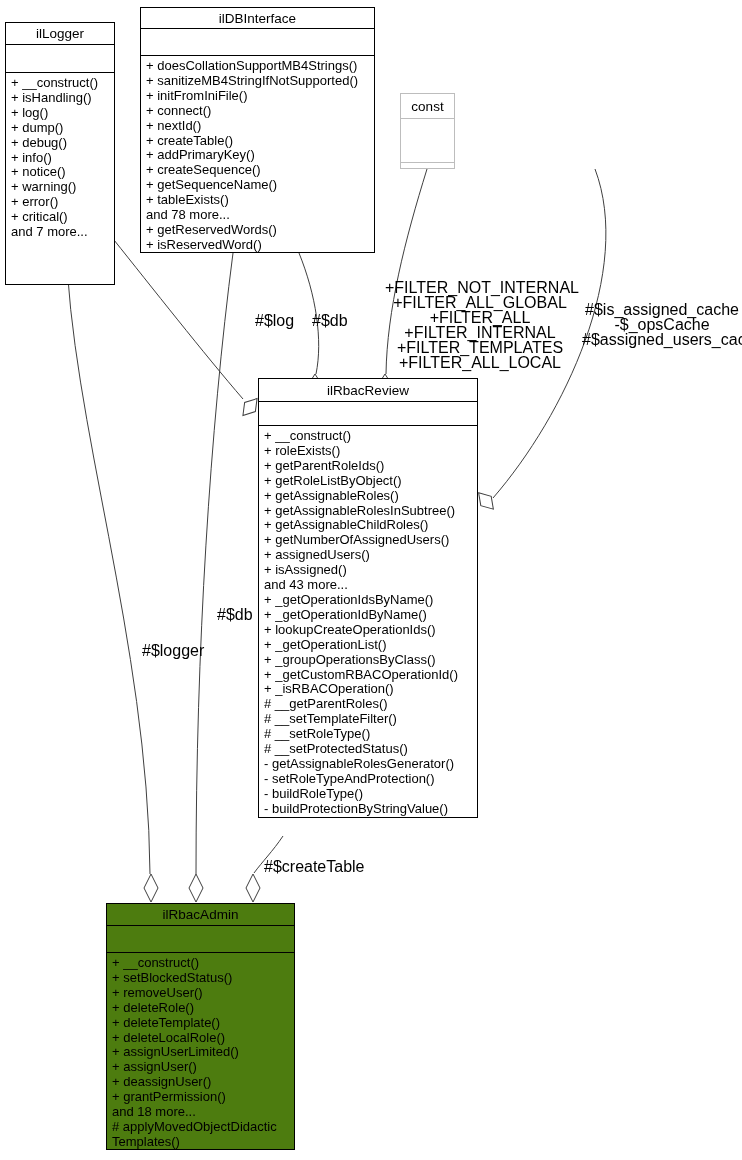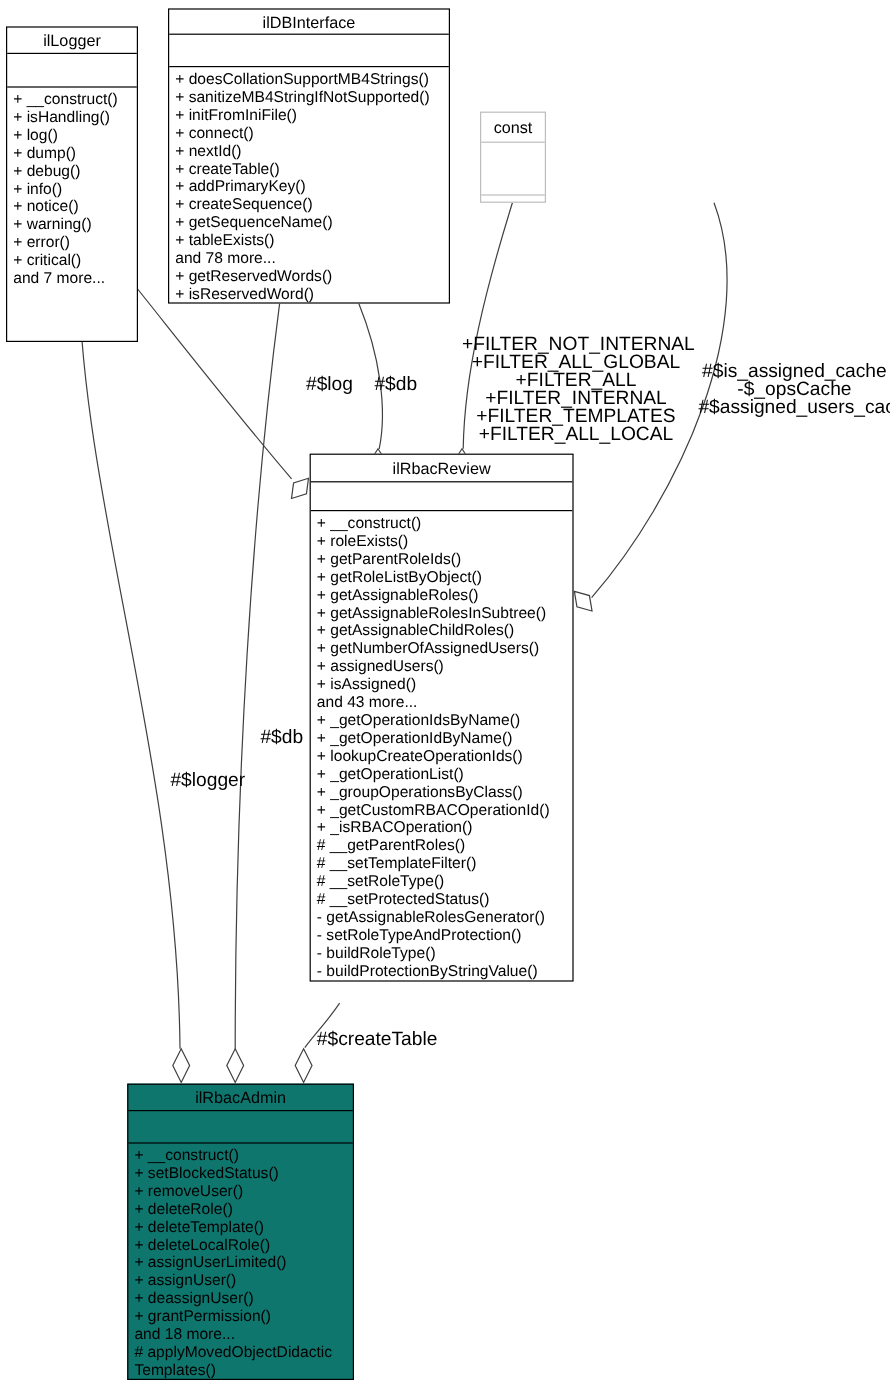--- a/index.html
+++ b/index.html
@@ -6,21 +6,21 @@
   #canvas{
     position:relative;width:742px;height:1160px;background:#ffffff;overflow:hidden;
     font-family:"Liberation Sans", sans-serif;color:#000;
   }
   #edges{position:absolute;left:0;top:0;width:742px;height:1160px;}
   .class-box{
     position:absolute;box-sizing:border-box;background:#ffffff;
     border:1px solid #000000;display:flex;flex-direction:column;
   }
   .class-box.muted{border-color:#bdbdbd;gap:19px;}
-  .class-box.highlight{background:#0f766e;}
+  .class-box.highlight{background:#4d7c0f;}
   .c-title{
     box-sizing:border-box;border-bottom:1px solid #000;display:flex;
     align-items:center;justify-content:center;font-size:13.5px;flex:0 0 auto;
   }
   .muted .c-title{border-bottom-color:#bdbdbd;}
   .c-attrs{box-sizing:border-box;border-bottom:1px solid #000;flex:0 0 auto;}
   .muted .c-attrs{border-bottom-color:#bdbdbd;}
   .c-methods{
     box-sizing:border-box;padding:3px 5px 2px 5px;font-size:13px;line-height:14.9px;
     white-space:pre-line;text-align:left;overflow:hidden;flex:1 1 auto;

